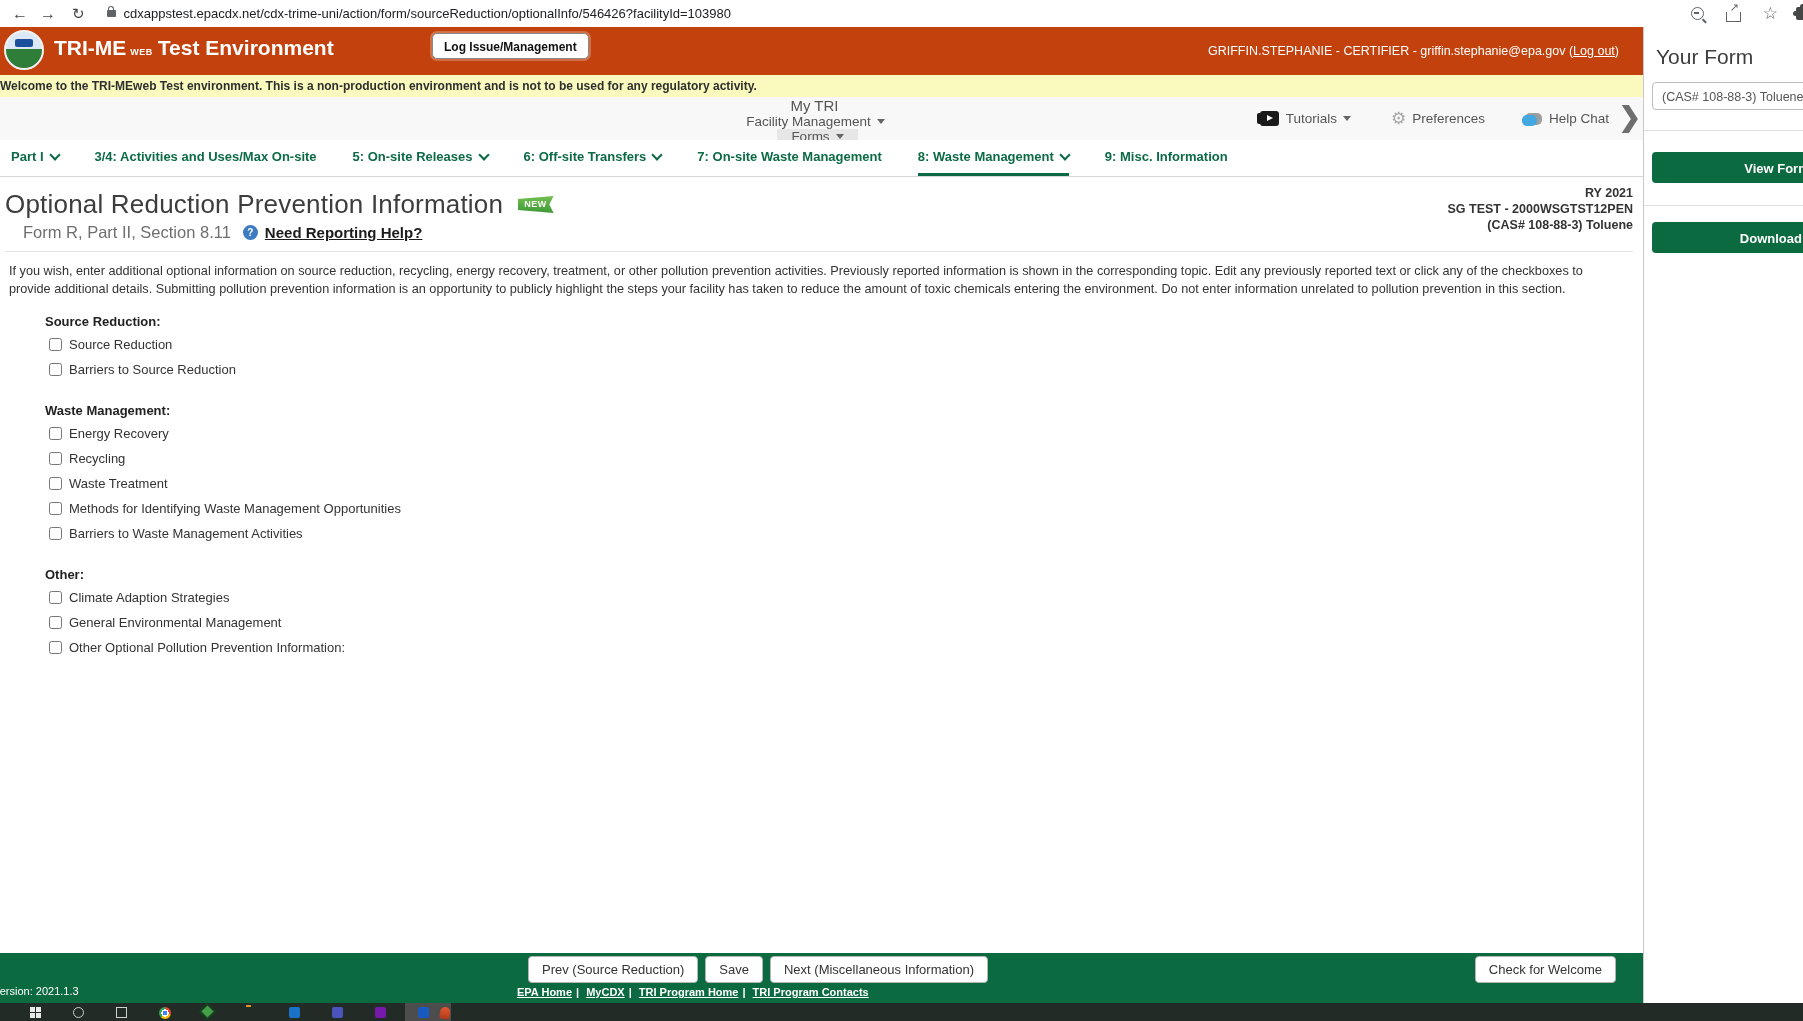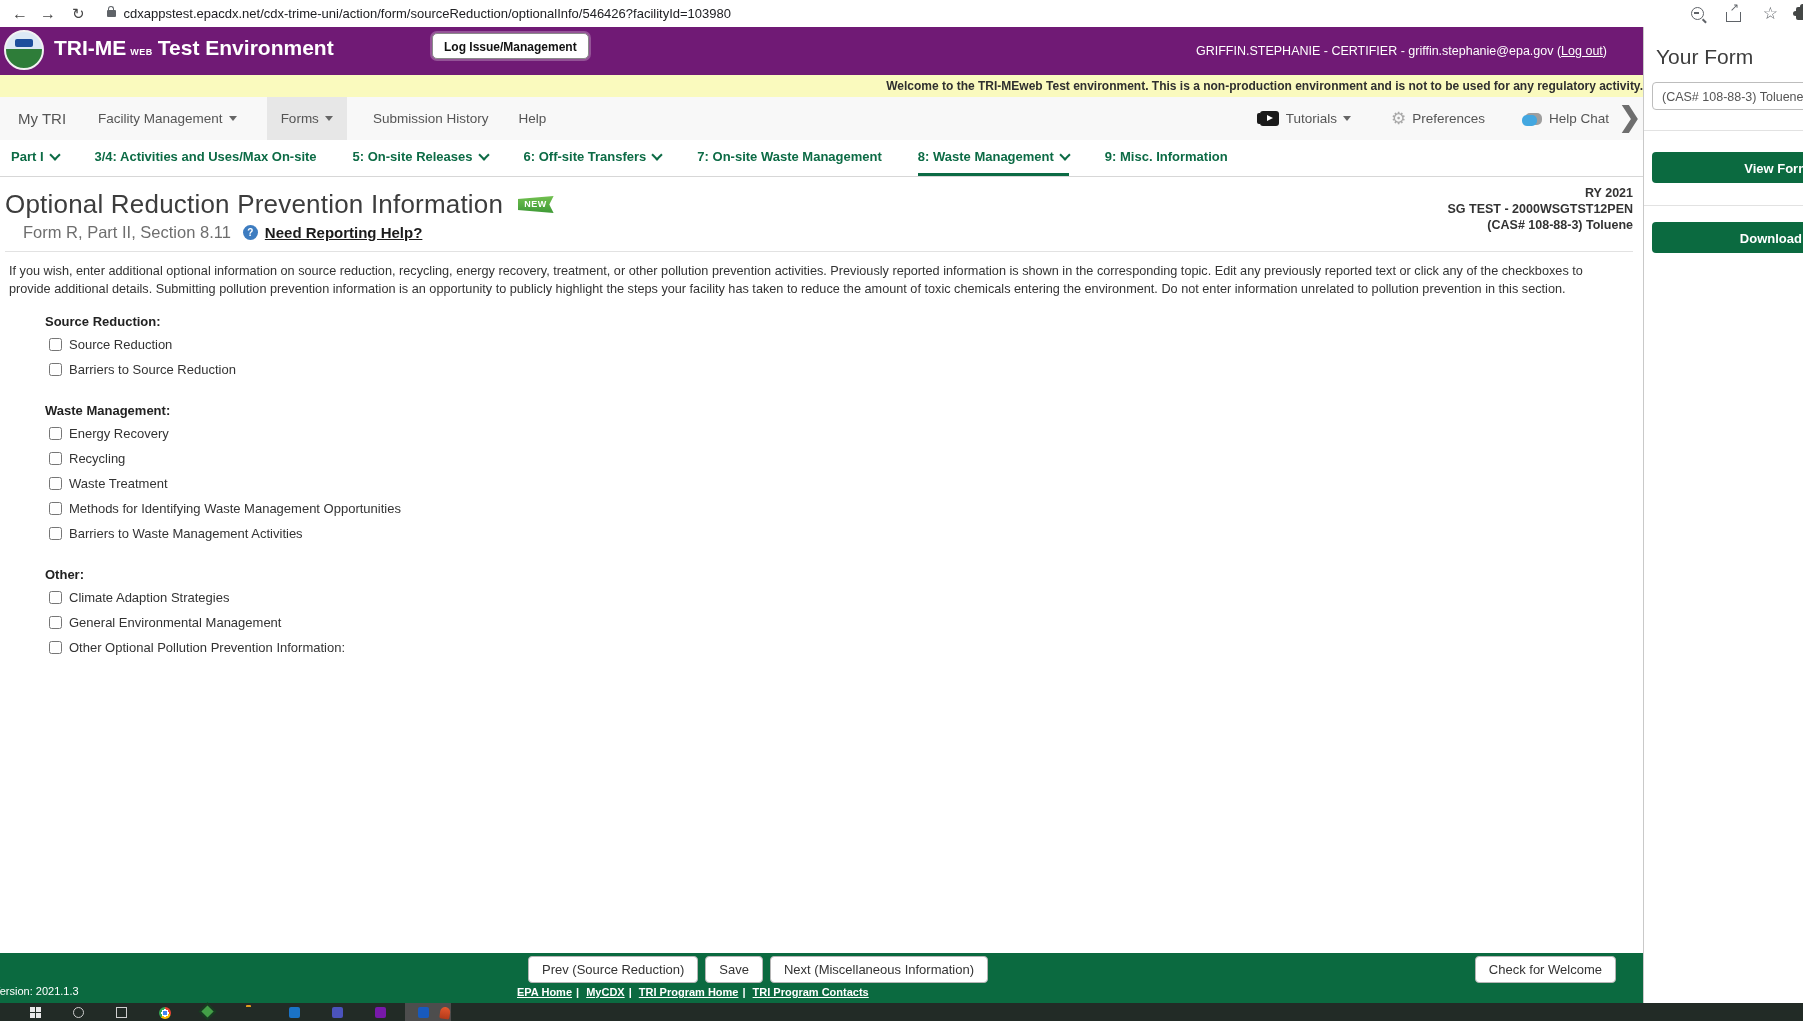--- a/index.html
+++ b/index.html
@@ -21,40 +21,40 @@
   .zoomicon::before{content:"";position:absolute;left:2px;top:4px;width:5px;height:1.6px;background:#5f6368;}
   .zoomicon::after{content:"";position:absolute;right:-4px;bottom:-3px;width:5px;height:1.6px;background:#5f6368;transform:rotate(45deg);}
   .shareicon{position:relative;width:13px;height:9px;border:1.5px solid #5f6368;border-top:none;margin-right:22px;margin-top:6px;}
   .shareicon::before{content:"\2197";position:absolute;left:2px;top:-11px;font-size:11px;color:#5f6368;background:#fff;padding:0 1px;}
   .staricon{font-size:17px;color:#5f6368;margin-right:18px;line-height:27px;}
   .puzzleicon{position:relative;width:13px;height:13px;background:#444746;border-radius:2px;margin-right:-6px;}
   .puzzleicon::before{content:"";position:absolute;top:-3px;left:4px;width:5px;height:5px;background:#444746;border-radius:50%;}
   .puzzleicon::after{content:"";position:absolute;left:-3px;top:4px;width:5px;height:5px;background:#444746;border-radius:50%;}
 
   
-  .green-header{position:absolute;top:27px;left:0;width:1643px;height:48px;background:#701a75;}
+  .green-header{position:absolute;top:27px;left:0;width:1643px;height:48px;background:#c2410c;}
   .epa-logo{position:absolute;left:4px;top:3px;width:40px;height:40px;border-radius:50%;
             background:linear-gradient(#dce9f5 0 46%,#2e7d39 46% 100%);border:2px solid #f2f2f2;box-sizing:border-box;}
   .epa-logo::before{content:"";position:absolute;left:9px;top:7px;width:18px;height:8px;background:#1c4e9c;border-radius:2px;}
   .brand{position:absolute;left:54px;top:9px;color:#fff;font-size:21px;font-weight:bold;display:flex;align-items:flex-end;}
   .brand .web{font-size:9px;font-weight:bold;margin:0 5px 3px 4px;letter-spacing:.5px;}
   .log-issue-btn{position:absolute;left:432px;top:6px;height:26px;background:#fff;border:1px solid #8a8a8a;
                  border-radius:5px;font-size:12px;font-weight:bold;color:#111;padding:0 11px;line-height:26px;
                  box-shadow:0 0 0 2px rgba(255,255,255,.25);}
-  .user-info{position:absolute;right:36px;top:0;height:48px;display:flex;align-items:center;
+  .user-info{position:absolute;right:24px;top:0;height:48px;display:flex;align-items:center;
              color:#fff;font-size:12.5px;white-space:nowrap;}
   .user-info .logout{text-decoration:underline;color:#fff;}
 
   
   .yellow-banner{position:absolute;top:75px;left:0;width:1643px;height:22px;background:#fafabe;
-                 text-align:right;font-size:12px;font-weight:bold;color:#2f2f2f;line-height:22px;}
+                 text-align:left;font-size:12px;font-weight:bold;color:#2f2f2f;line-height:22px;}
 
   
   .nav-bar{position:absolute;top:97px;left:0;width:1643px;height:43px;background:#f8f8f8;}
-  .nav-left{display:flex;align-items:center;height:43px;padding-left:18px;}
+  .nav-left{display:flex;align-items:center;height:43px;padding-left:18px;flex-direction:column;}
   .nav-item{font-size:13.5px;color:#555;margin-right:30px;display:flex;align-items:center;height:43px;}
   .nav-item.first{font-size:15px;margin-right:32px;}
   .nav-item.active-box{background:#e7e7e7;padding:0 14px;margin-right:26px;}
   .caret-down{width:0;height:0;border-left:4px solid transparent;border-right:4px solid transparent;
               border-top:5px solid #666;margin-left:6px;display:inline-block;}
   .nav-right{position:absolute;right:34px;top:0;height:43px;display:flex;align-items:center;color:#555;font-size:13.5px;}
   .video-icon{position:relative;width:19px;height:15px;background:#1a1a1a;border-radius:3px;margin-right:7px;}
   .video-icon::before{content:"";position:absolute;left:7px;top:4px;width:0;height:0;
                       border-left:6px solid #fff;border-top:3.5px solid transparent;border-bottom:3.5px solid transparent;}
   .video-icon::after{content:"";position:absolute;left:-3px;top:2px;width:3px;height:11px;background:#1a1a1a;border-radius:2px 0 0 2px;}

